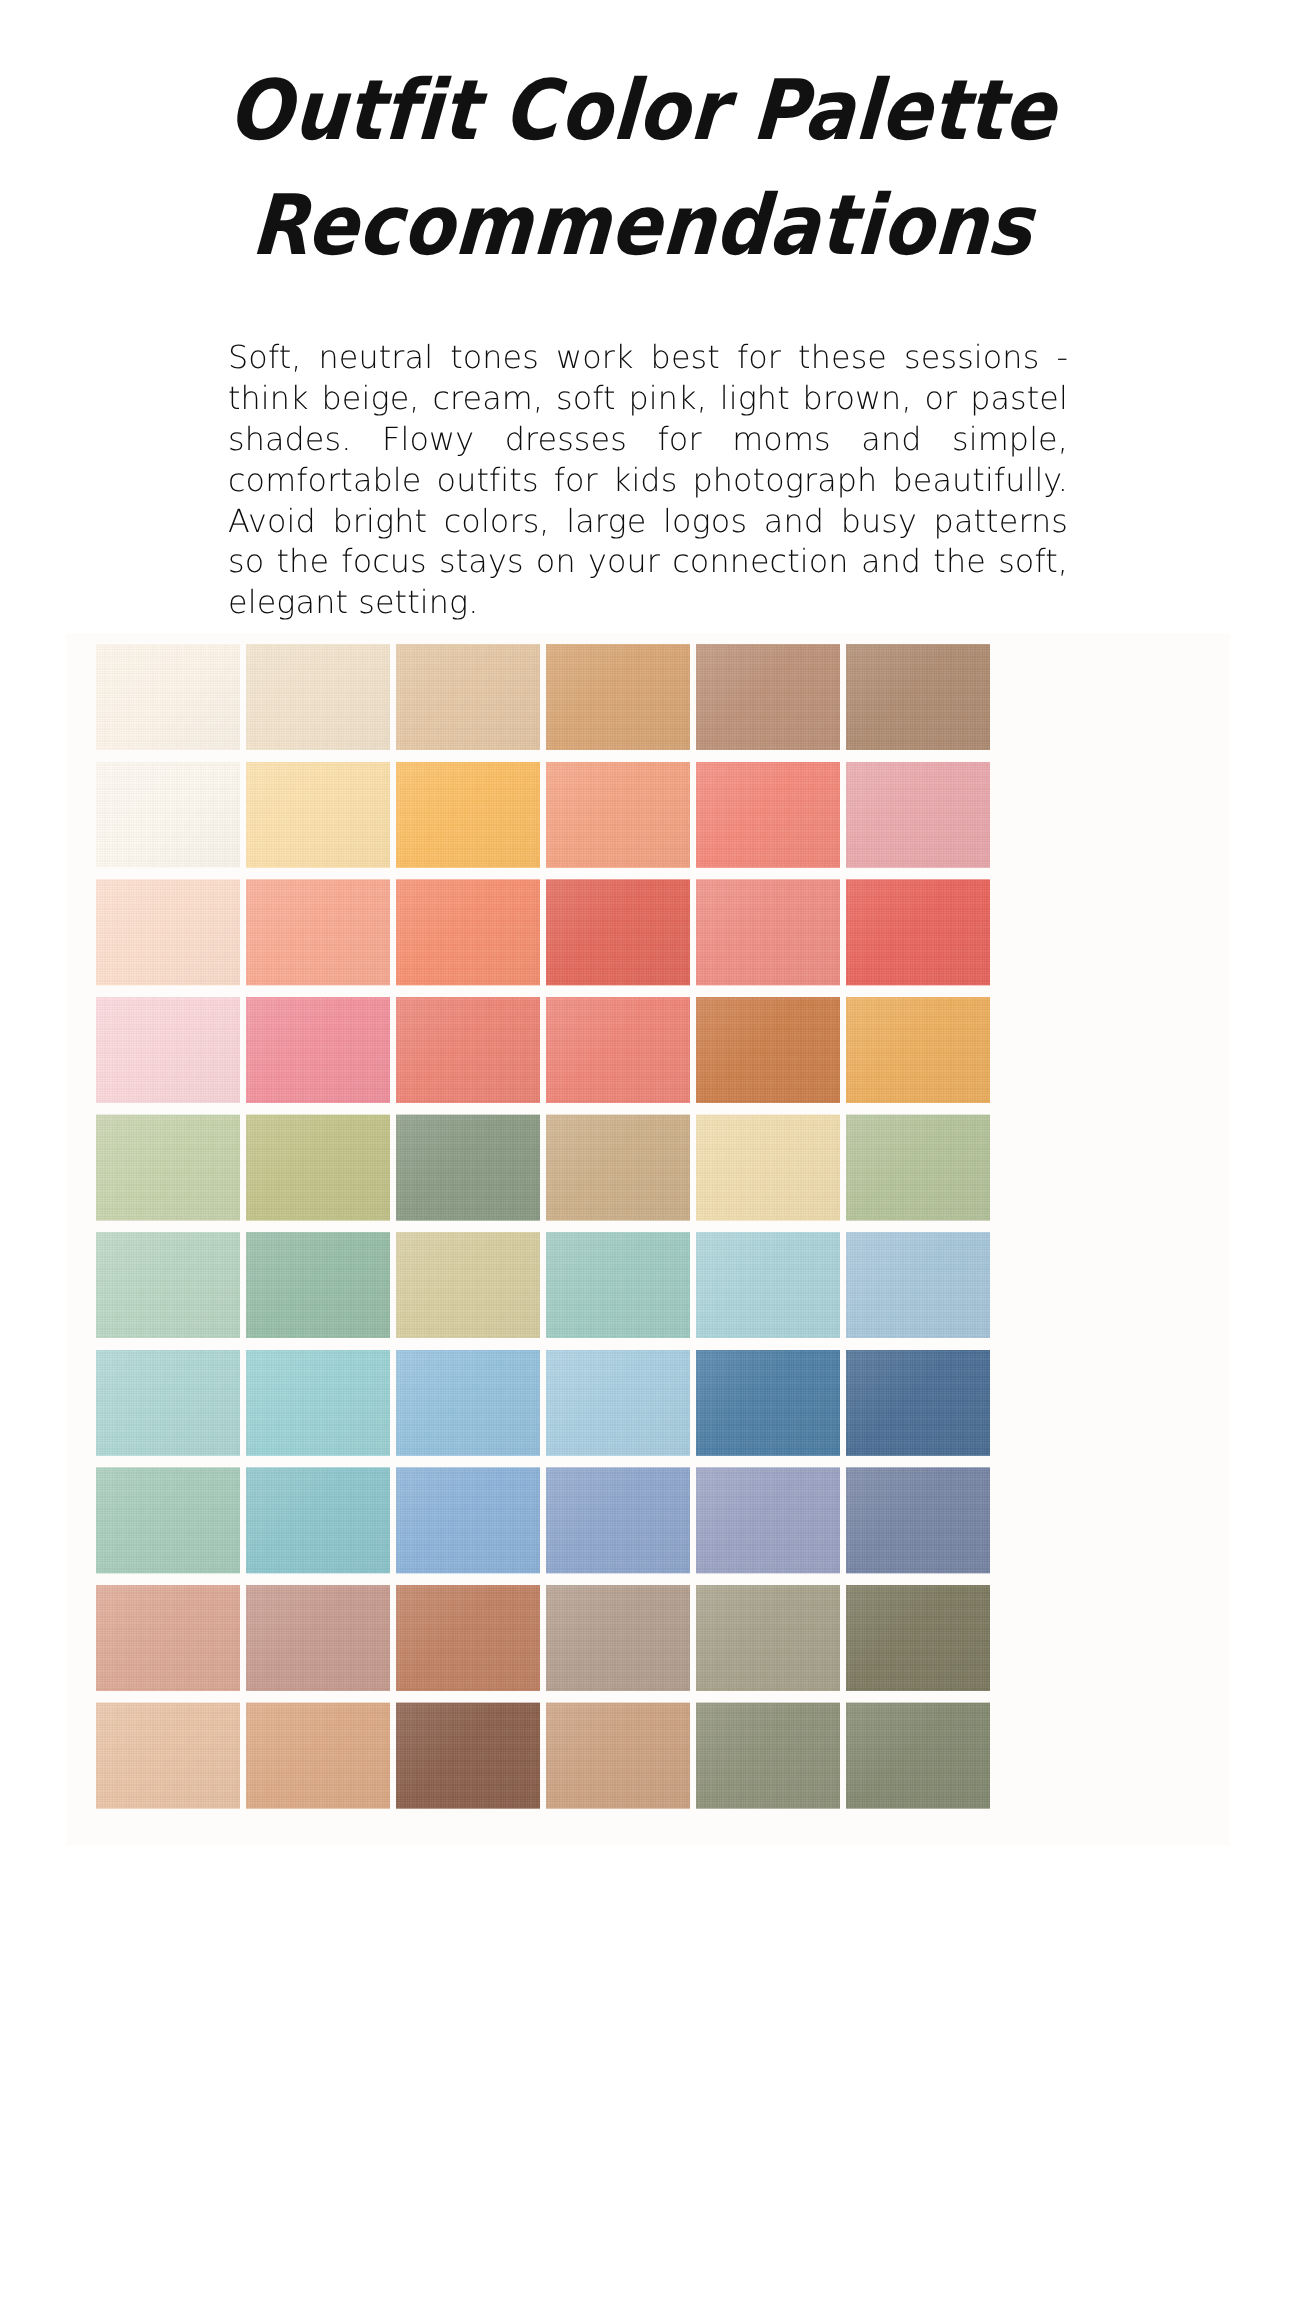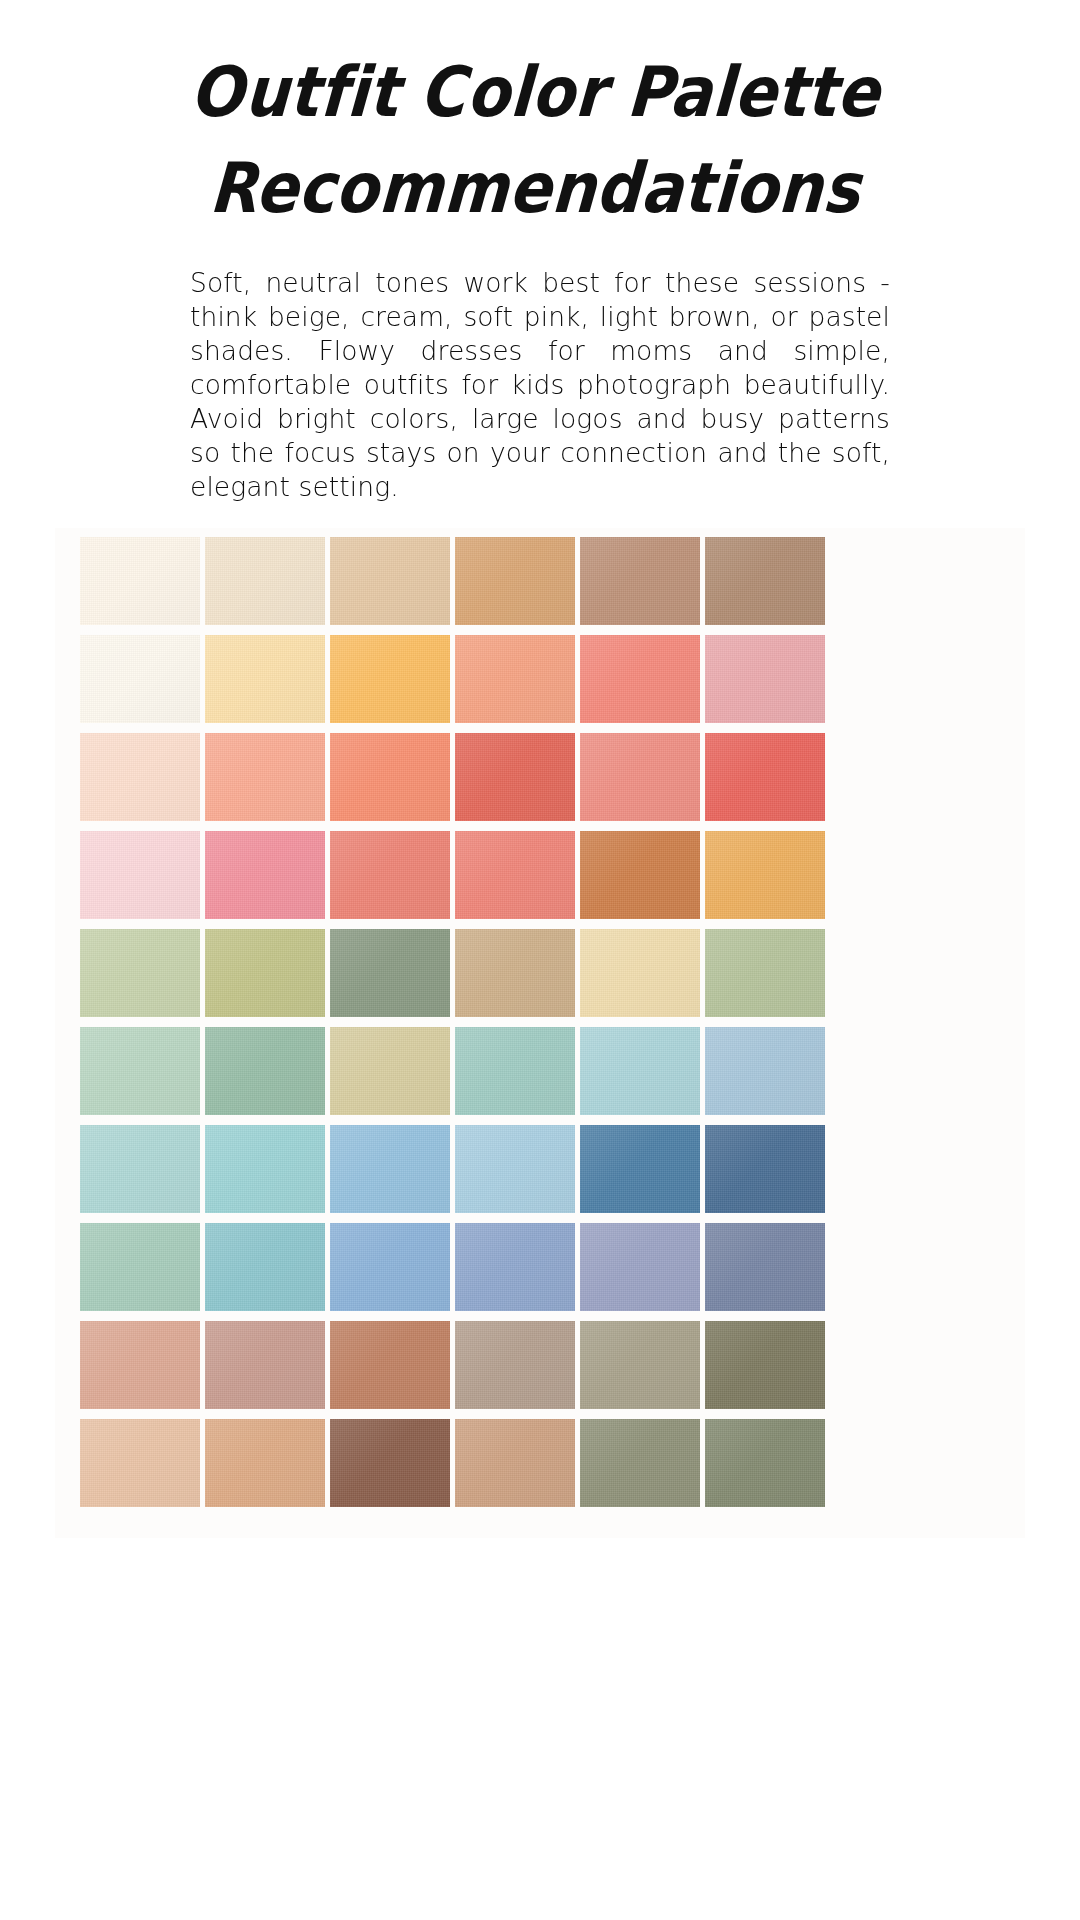--- a/index.html
+++ b/index.html
@@ -34,21 +34,21 @@
     font-size: 62px;
     line-height: 96px;
     letter-spacing: 0.5px;
     color: #111111;
     transform: skewX(-6deg) scaleY(1.12);
     transform-origin: center center;
   }
 
   
   .body-block {
-    margin: 30px auto 0 auto;
+    margin: 46px auto 0 auto;
     width: 700px;
   }
   .body-text {
     font-family: "DejaVu Sans", sans-serif;
     font-weight: 300;
     font-size: 26.5px;
     line-height: 34px;
     color: #0d0d0d;
     text-align: justify;
     text-justify: inter-word;

